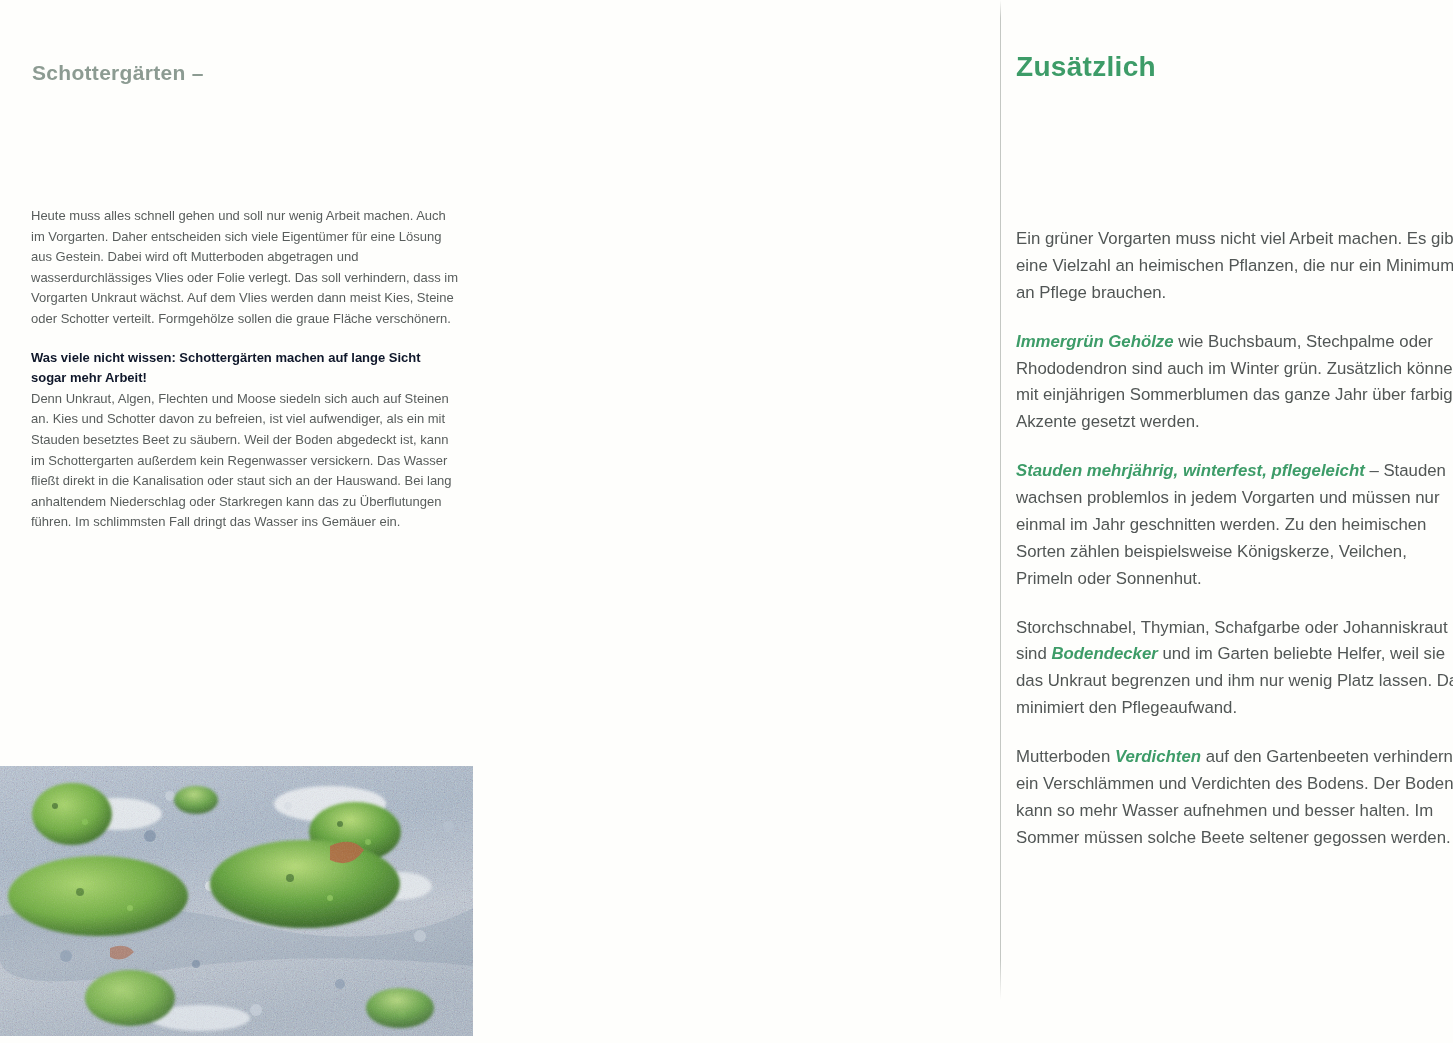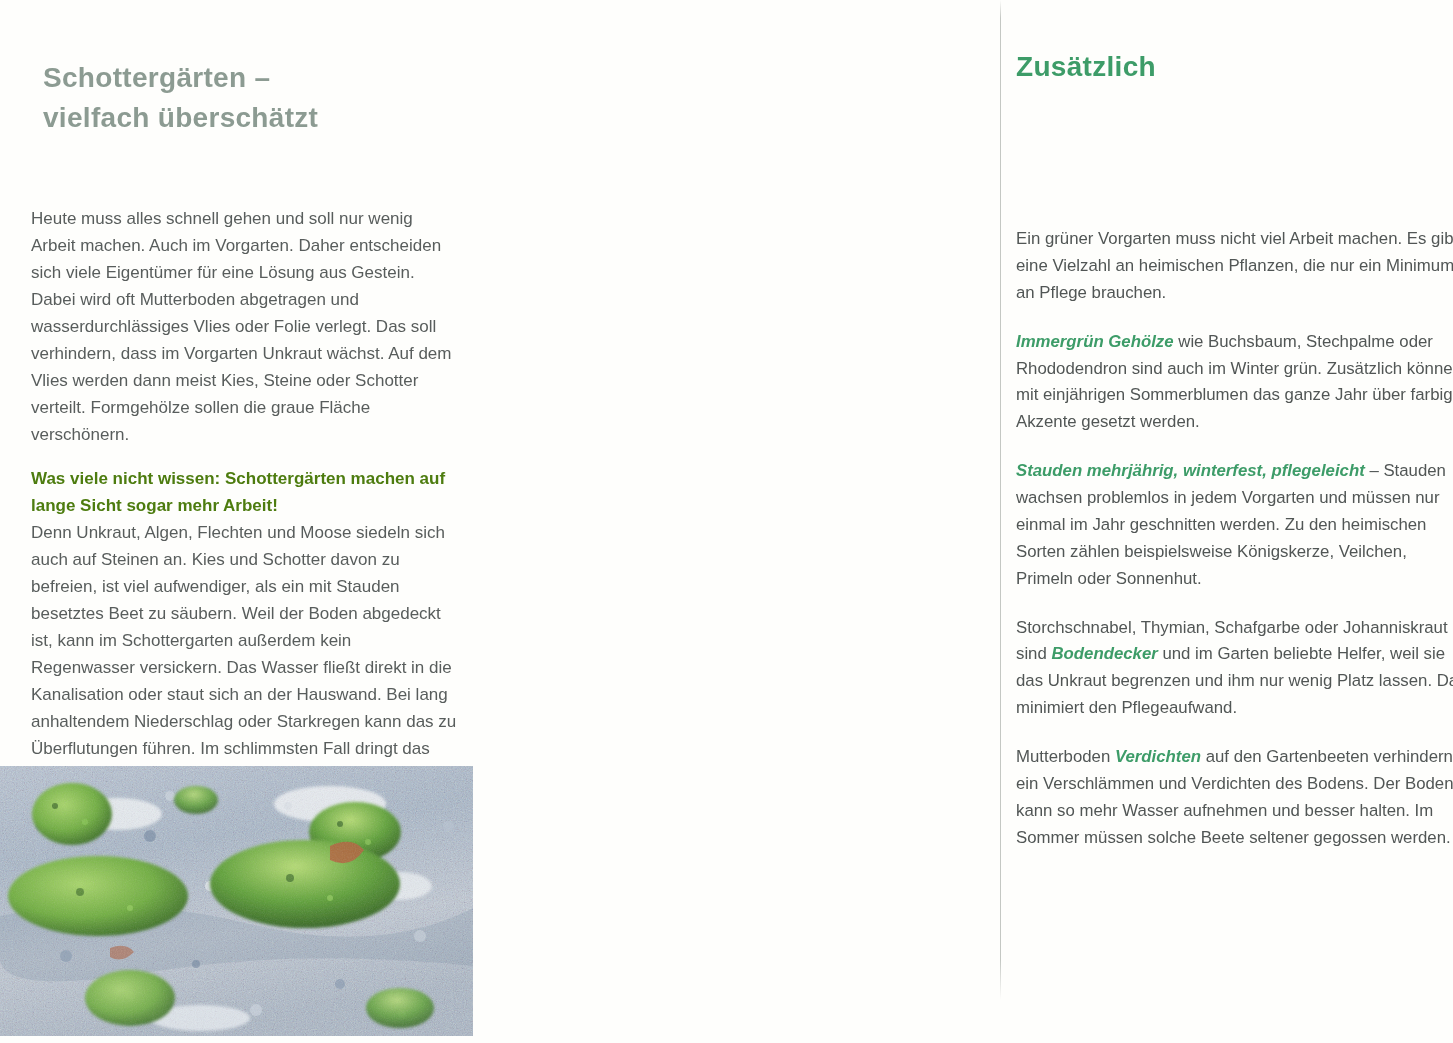--- a/index.html
+++ b/index.html
@@ -51,42 +51,41 @@
   h1, h2 {
     margin: 0;
     font-weight: bold;
     letter-spacing: 0.3px;
   }
   .head-gray {
     position: absolute;
     left: 32px;
     top: 58px;
     width: 430px;
-    font-size: 28px;
+    font-size: 21px;
     line-height: 1.42;
     color: #8c9b92;
-    margin-left: 11px;
   }
   .head-green-mid {
     position: absolute;
     left: 516px;
     top: 48px;
     width: 440px;
     font-size: 28px;
     line-height: 1.36;
     color: #3d9c68;
   }
 
   
   .body-left {
     position: absolute;
     left: 31px;
     top: 206px;
     width: 428px;
-    font-size: 17px;
+    font-size: 13px;
     line-height: 1.585;
     color: #585d5c;
   }
   .body-middle {
     position: absolute;
     left: 516px;
     top: 226px;
     width: 452px;
     font-size: 16.8px;
     line-height: 1.60;
@@ -95,21 +94,21 @@
 
   .body-left p,
   .body-middle p,
   .body-right p {
     margin: 0 0 0 0;
   }
   .body-left p + p { margin-top: 18px; }
   .body-middle p + p { margin-top: 22px; }
 
   .lead-gray {
-    color: #4d7c0f;
+    color: #0f172a;
     font-weight: bold;
   }
   .accent-green {
     color: #3d9c68;
     font-weight: bold;
     font-style: italic;
   }
 
   
   .photo {
@@ -130,21 +129,20 @@
 <body>
 
 <div class="page">
 
   <div class="divider"></div>
 
   <div class="col col-left">
 
     <h1 class="head-gray">
       <span>Schottergärten –</span><br>
-      <span>vielfach überschätzt</span>
     </h1>
 
     <div class="body-left">
       <p>
         <span>Heute muss alles schnell gehen und soll nur wenig Arbeit machen. Auch im Vorgarten. Daher entscheiden sich viele Eigentümer für eine Lösung aus Gestein. Dabei wird oft Mutterboden abgetragen und wasserdurchlässiges Vlies oder Folie verlegt. Das soll verhindern, dass im Vorgarten Unkraut wächst. Auf dem Vlies werden dann meist Kies, Steine oder Schotter verteilt. Formgehölze sollen die graue Fläche verschönern.</span>
       </p>
       <p>
         <span class="lead-gray">Was viele nicht wissen: Schottergärten machen auf lange Sicht sogar mehr Arbeit!</span><br>
         <span>Denn Unkraut, Algen, Flechten und Moose siedeln sich auch auf Steinen an. Kies und Schotter davon zu befreien, ist viel aufwendiger, als ein mit Stauden besetztes Beet zu säubern. Weil der Boden abgedeckt ist, kann im Schottergarten außerdem kein Regenwasser versickern. Das Wasser fließt direkt in die Kanalisation oder staut sich an der Hauswand. Bei lang anhaltendem Niederschlag oder Starkregen kann das zu Überflutungen führen. Im schlimmsten Fall dringt das Wasser ins Gemäuer ein.</span>
       </p>

